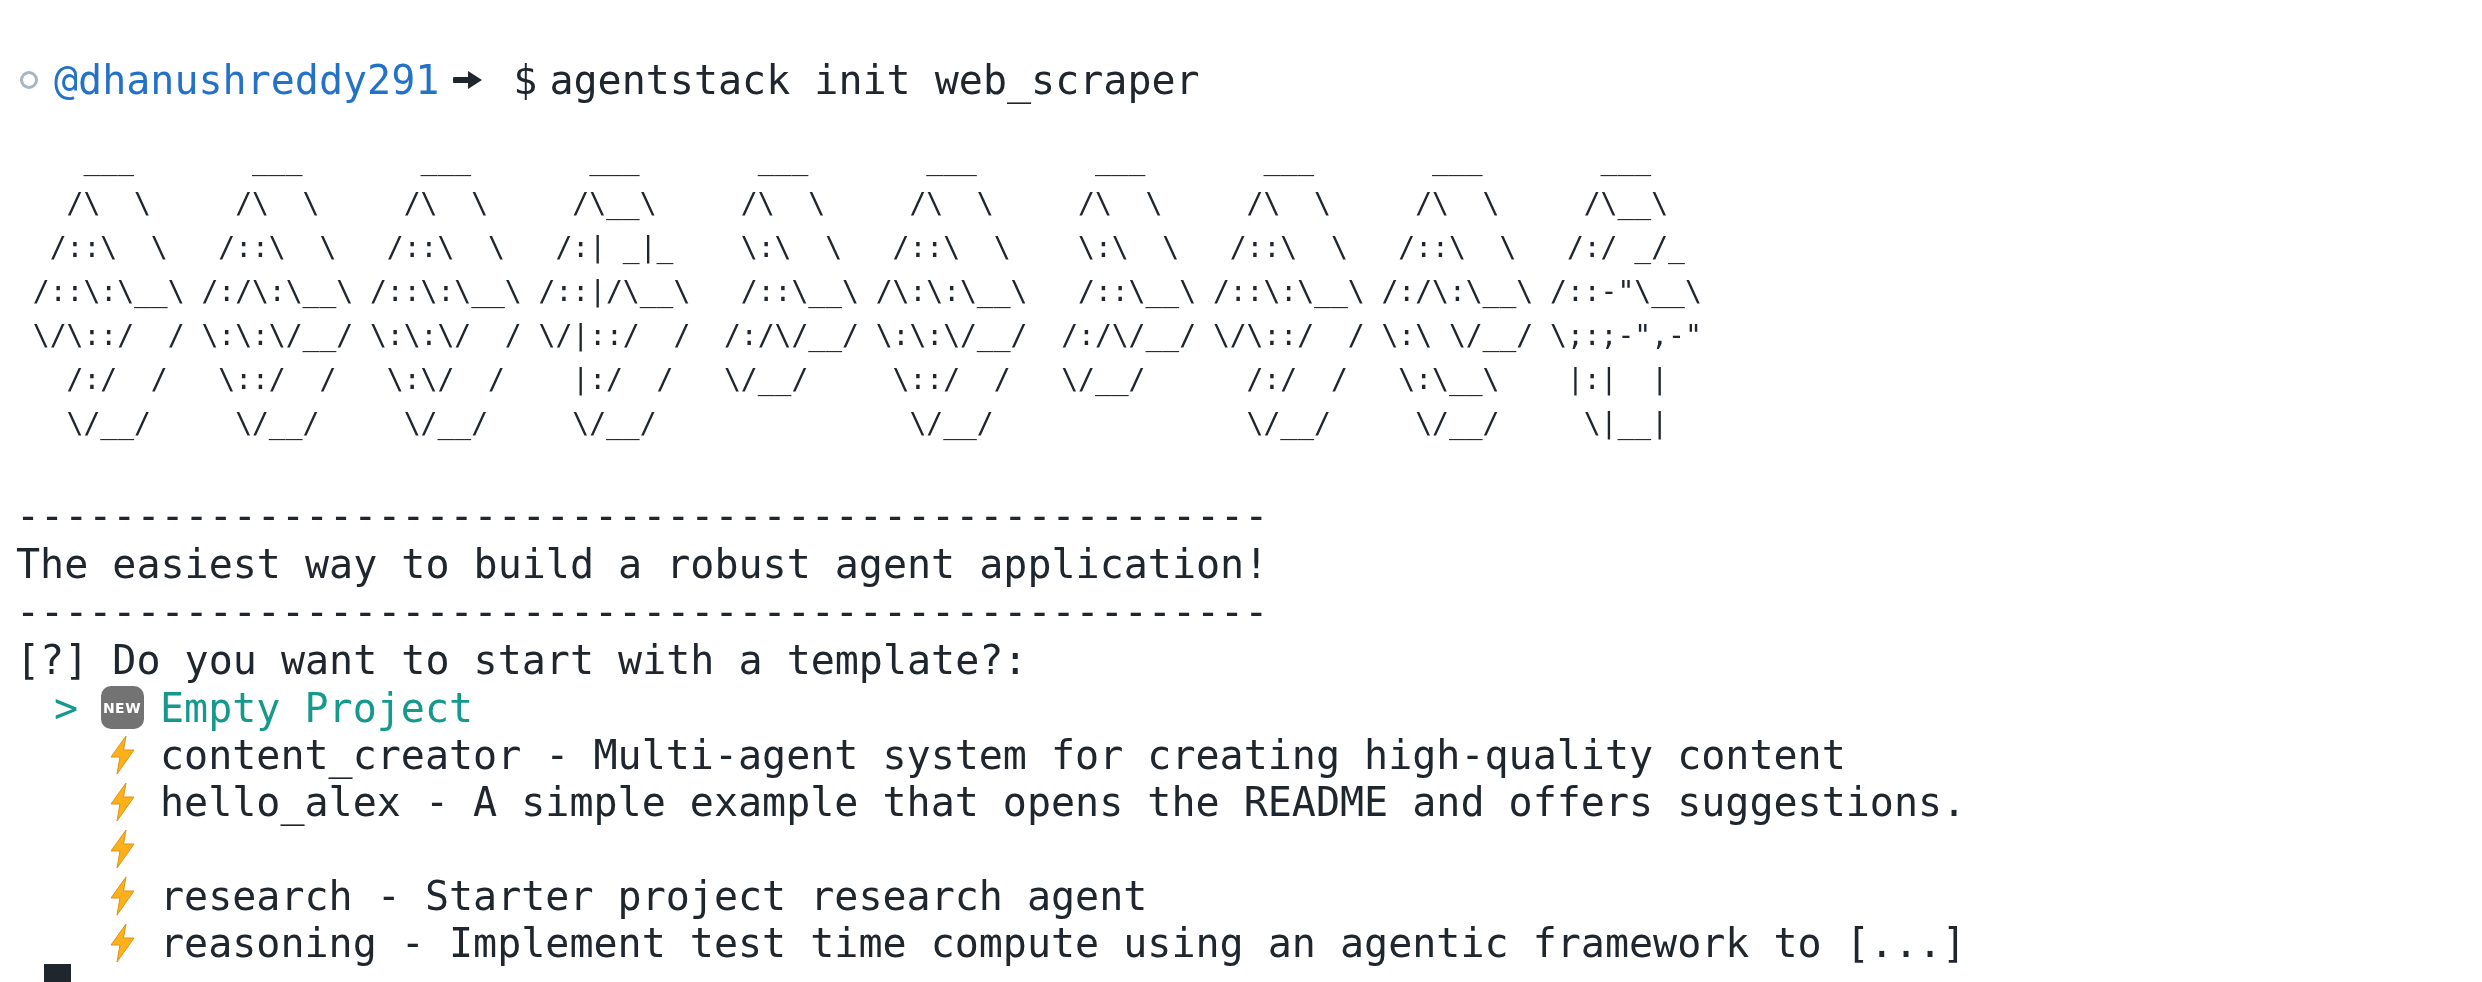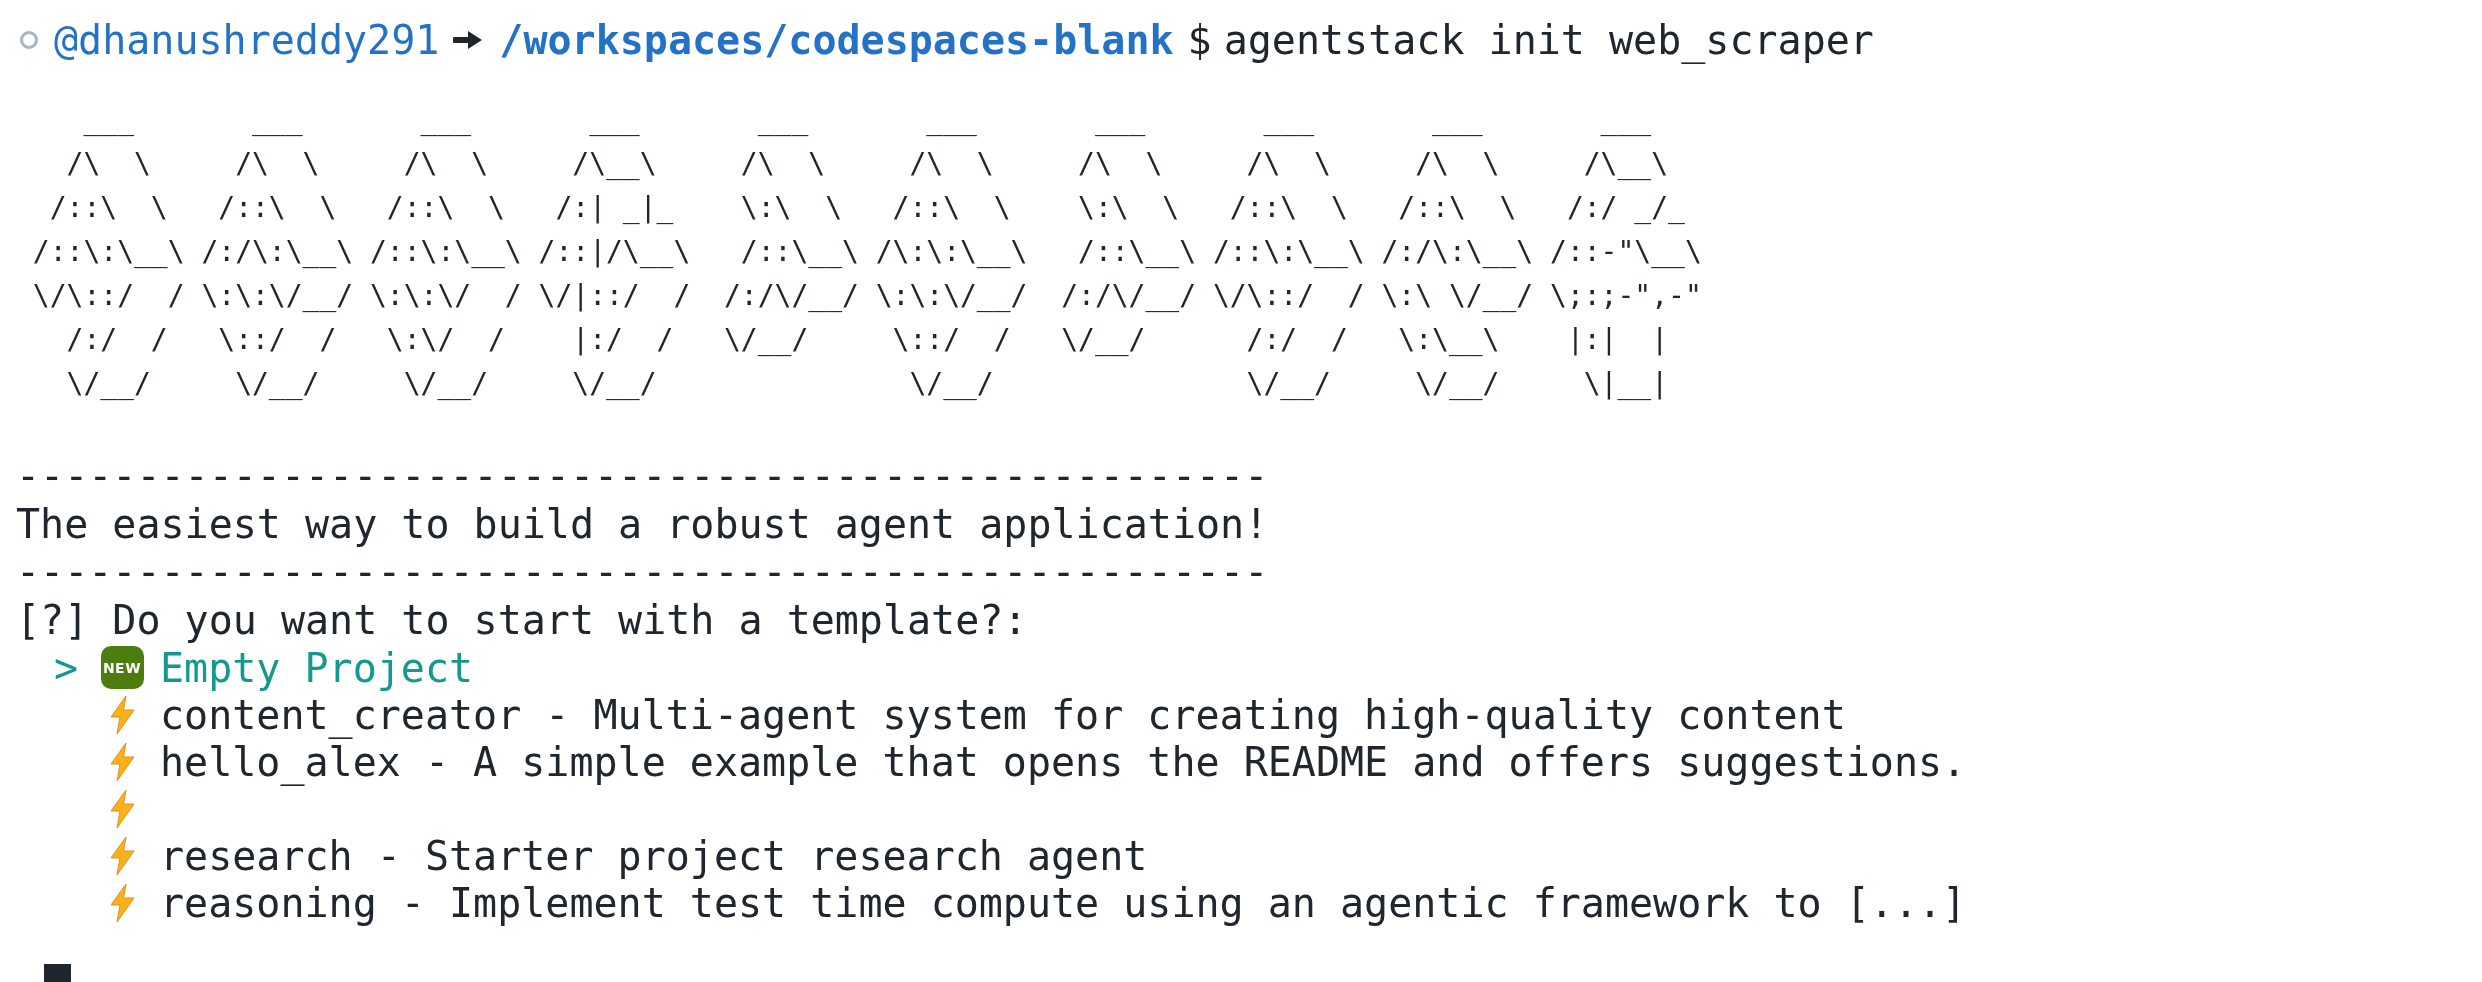--- a/index.html
+++ b/index.html
@@ -6,21 +6,21 @@
   html, body { width:2482px; height:982px; overflow:hidden; }
   body {
     background:#ffffff;
     color:#20262e;
     font-family:"DejaVu Sans Mono", "Liberation Mono", monospace;
     font-size:40px;
   }
   .terminal { position:relative; width:100%; height:100%; padding:14px 0 0 16px; }
 
   
-  .prompt-line { display:flex; align-items:center; height:52px; white-space:pre; }
+  .prompt-line { display:flex; align-items:center; height:52px; white-space:pre;margin-top:40px; }
   .cmd-decoration {
     width:18px; height:18px; border:3.5px solid #a6b6c4; border-radius:50%;
     margin:0 16px 0 4px; flex:none;
   }
   .username { color:#2472c8; }
   .arrow-wrap { display:flex; align-items:center; margin:0 14px; flex:none; }
   .cwd { color:#2472c8; font-weight:bold; }
   .dollar { margin:0 12px 0 14px; }
 
   
@@ -37,21 +37,21 @@
 
   
   .template-list { margin-top:0; }
   .list-row { display:flex; align-items:center; height:47px; white-space:pre; }
   .pointer { display:inline-block; width:26px; margin-left:38px; color:#14998c; flex:none; }
   .emoji { width:44px; display:flex; align-items:center; justify-content:center; margin-left:20px; flex:none; }
   .label { margin-left:16px; }
   .label.sel { color:#14998c; }
 
   .new-emoji-box {
-    width:43px; height:43px; background:#4d7c0f; border-radius:10px;
+    width:43px; height:43px; background:#737373; border-radius:10px;
     display:flex; align-items:center; justify-content:center;
   }
   .new-emoji-text {
     font-family:"DejaVu Sans", "Liberation Sans", sans-serif;
     font-size:14px; font-weight:bold; color:#ffffff; letter-spacing:0.5px;
   }
 
   .cursor {
     position:absolute; left:44px; top:964px;
     width:27px; height:36px; background:#20262e;
@@ -64,21 +64,20 @@
 
   <div class="prompt-line">
     <span class="cmd-decoration"></span>
     <span class="username">@dhanushreddy291</span>
     <span class="arrow-wrap">
       <svg width="32" height="24" viewBox="0 0 32 24">
         <path d="M2 12 L18 12" stroke="#20262e" stroke-width="6" stroke-linecap="round"></path>
         <path d="M15 3 L29 12 L15 21 Z" fill="#20262e"></path>
       </svg>
     </span>
-    <span class="cwd">/workspaces/codespaces-blank</span>
     <span class="dollar">$</span>
     <span class="command">agentstack init web_scraper</span>
   </div>
 
   <pre class="ascii-art">    ___       ___       ___       ___       ___       ___       ___       ___       ___       ___
    /\  \     /\  \     /\  \     /\__\     /\  \     /\  \     /\  \     /\  \     /\  \     /\__\
   /::\  \   /::\  \   /::\  \   /:| _|_    \:\  \   /::\  \    \:\  \   /::\  \   /::\  \   /:/ _/_
  /::\:\__\ /:/\:\__\ /::\:\__\ /::|/\__\   /::\__\ /\:\:\__\   /::\__\ /::\:\__\ /:/\:\__\ /::-"\__\
  \/\::/  / \:\:\/__/ \:\:\/  / \/|::/  /  /:/\/__/ \:\:\/__/  /:/\/__/ \/\::/  / \:\ \/__/ \;:;-",-"
    /:/  /   \::/  /   \:\/  /    |:/  /   \/__/     \::/  /   \/__/      /:/  /   \:\__\    |:|  |

